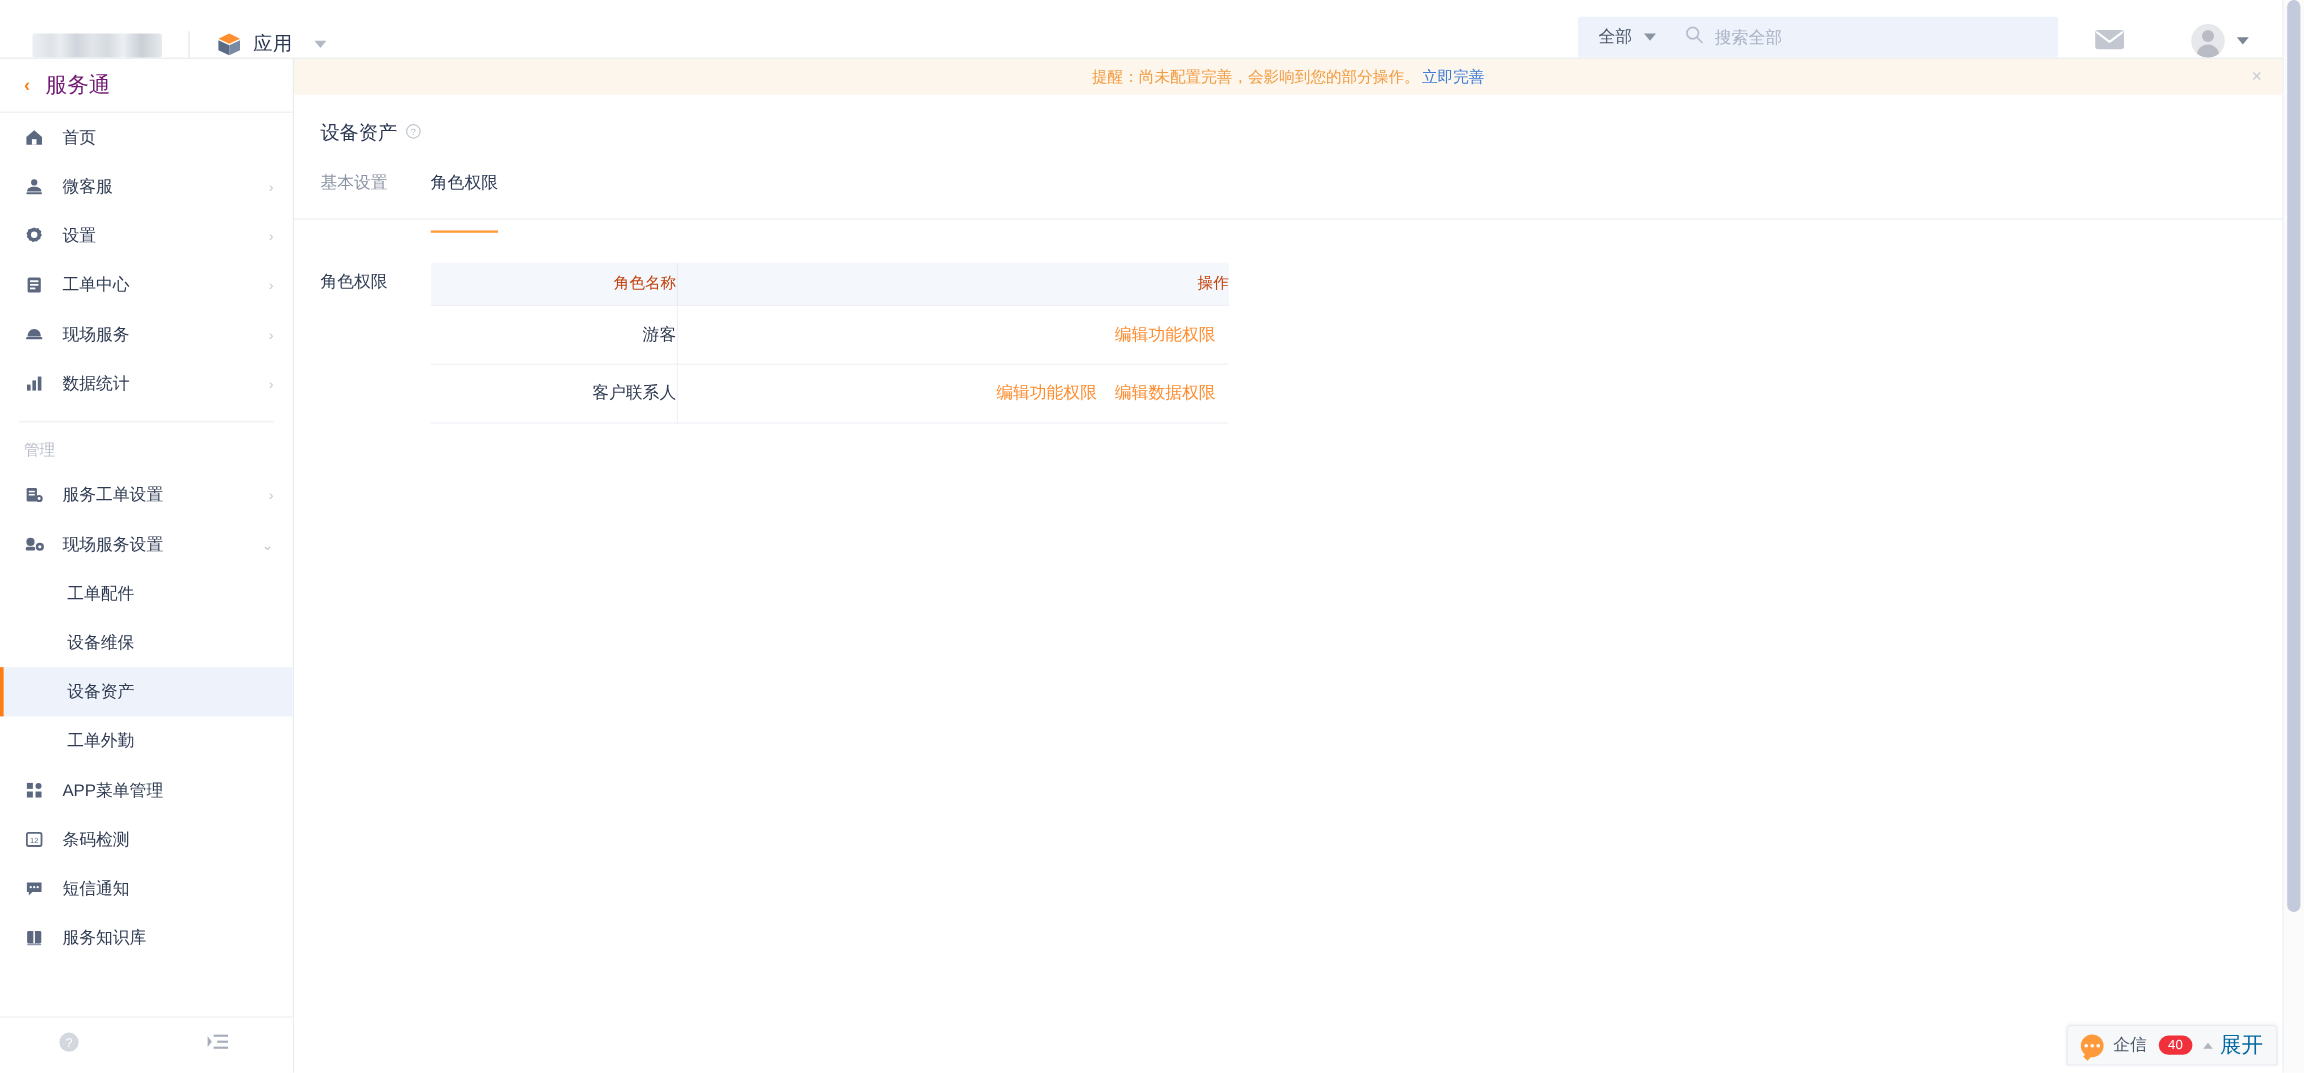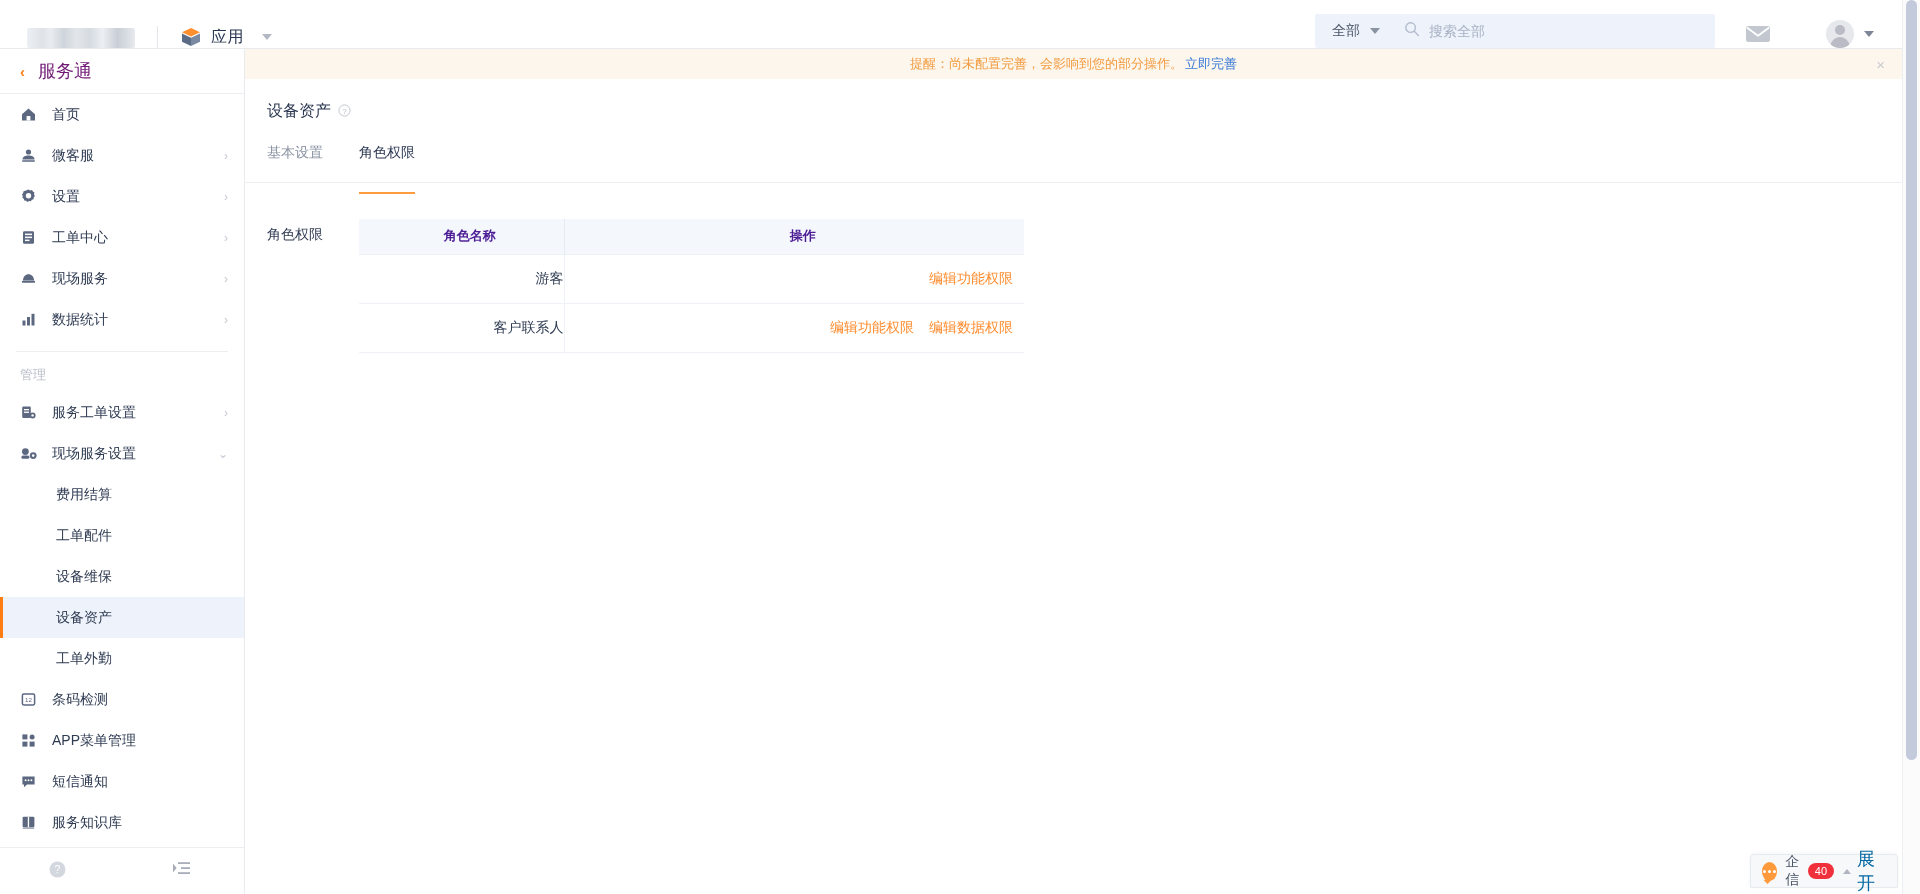--- a/index.html
+++ b/index.html
@@ -132,34 +132,34 @@
   }
   .tab.active { color: #2b3752; }
   .tab.active::after {
     content: ""; position: absolute; left: 0; right: 0; bottom: -12px;
     height: 2px; background: #ff9b3f;
   }
   .section { display: flex; padding: 36px 0 0 22px; }
   .section-label { font-size: 14px; color: #2f3b52; width: 92px; flex: 0 0 92px; padding-top: 7px; }
   .perm-table { width: 665px; border-collapse: collapse; }
   .perm-table thead th {
-    background: #f4f7fc; font-size: 13px; color: #4c1d95; font-weight: bold;
-    text-align: center; height: 35px; padding-left: 17px; border-bottom: 1px solid #edf0f5;
+    background: #f4f7fc; font-size: 13px; color: #c2410c; font-weight: normal;
+    text-align: right; height: 35px; padding-left: 17px; border-bottom: 1px solid #edf0f5;
   }
   .perm-table thead th.col-name { width: 205px; border-right: 1px solid #e6ebf2; }
   .perm-table tbody td {
     height: 49px; font-size: 14px; color: #2f3b52; padding-left: 17px;
     border-bottom: 1px solid #eef1f5; vertical-align: middle; text-align: right;
   }
   .perm-table tbody td.col-name { border-right: 1px solid #eef1f5; }
   .act-link { color: #ff8c2e; cursor: pointer; margin-right: 11px; }
 
   
   .chat-widget {
-    position: absolute; right: 22px; bottom: 6px; width: 148px; height: 34px;
+    position: absolute; right: 22px; bottom: 6px; width: 176px; height: 34px;
     background: #f7f8fa; border: 1px solid #e7eaef; border-radius: 4px 4px 0 0;
     display: flex; align-items: center; padding: 0 11px; z-index: 40;
     box-shadow: 0 -1px 4px rgba(0,0,0,.04);
   }
   .chat-bubble {
     width: 19px; height: 19px; border-radius: 50%; background: #ff9a3c;
     display: flex; align-items: center; justify-content: center; position: relative;
   }
   .chat-bubble::after {
     content: ""; position: absolute; bottom: -2px; left: 3px;
@@ -345,55 +345,52 @@
               <rect x="1.4" y="10.6" width="8" height="3.2" rx="1.6" fill="#5c6880"></rect>
               <circle cx="13.2" cy="10.6" r="3.4" fill="#5c6880"></circle>
               <circle cx="13.2" cy="10.6" r="1.3" fill="#fff"></circle>
             </svg>
         </span>
         <span class="si-label">现场服务设置</span>
         <span class="si-arrow">⌄</span>
       </div>
 
       <div class="side-item sub">
-        <span class="si-label">费用结算</span>
-      </div>
-      <div class="side-item sub">
         <span class="si-label">工单配件</span>
       </div>
       <div class="side-item sub">
         <span class="si-label">设备维保</span>
       </div>
       <div class="side-item sub active">
         <span class="si-label">设备资产</span>
       </div>
       <div class="side-item sub">
         <span class="si-label">工单外勤</span>
-      </div>
-
-      <div class="side-item">
-        <span class="si-icon">
-          <svg width="17" height="17" viewBox="0 0 17 17">
-              <rect x="2.4" y="3" width="12.2" height="11" rx="1.4" fill="none" stroke="#5c6880" stroke-width="1.5"></rect>
-              <text x="8.5" y="11.2" font-size="6.2" fill="#5c6880" text-anchor="middle" font-family="Liberation Sans, sans-serif">12</text>
-            </svg>
-        </span>
-        <span class="si-label">条码检测</span>
       </div>
 
       <div class="side-item">
         <span class="si-icon">
           <svg width="17" height="17" viewBox="0 0 17 17">
               <rect x="2.4" y="2.4" width="5" height="5" fill="#5c6880"></rect>
               <rect x="9.6" y="2.4" width="5" height="5" rx="2.5" fill="#5c6880"></rect>
               <rect x="2.4" y="9.6" width="5" height="5" fill="#5c6880"></rect>
               <rect x="9.6" y="9.6" width="5" height="5" fill="#5c6880"></rect>
             </svg>
         </span>
         <span class="si-label">APP菜单管理</span>
+      </div>
+
+      <div class="side-item">
+        <span class="si-icon">
+          <svg width="17" height="17" viewBox="0 0 17 17">
+              <rect x="2.4" y="3" width="12.2" height="11" rx="1.4" fill="none" stroke="#5c6880" stroke-width="1.5"></rect>
+              <text x="8.5" y="11.2" font-size="6.2" fill="#5c6880" text-anchor="middle" font-family="Liberation Sans, sans-serif">12</text>
+            </svg>
+        </span>
+        <span class="si-label">条码检测</span>
       </div>
 
       <div class="side-item">
         <span class="si-icon">
           <svg width="17" height="17" viewBox="0 0 17 17">
               <path d="M2.4 3.4 H14.6 V11.4 H7 L4 14.2 V11.4 H2.4 Z" fill="#5c6880"></path>
               <circle cx="5.6" cy="7.3" r=".95" fill="#fff"></circle>
               <circle cx="8.5" cy="7.3" r=".95" fill="#fff"></circle>
               <circle cx="11.4" cy="7.3" r=".95" fill="#fff"></circle>
             </svg>

